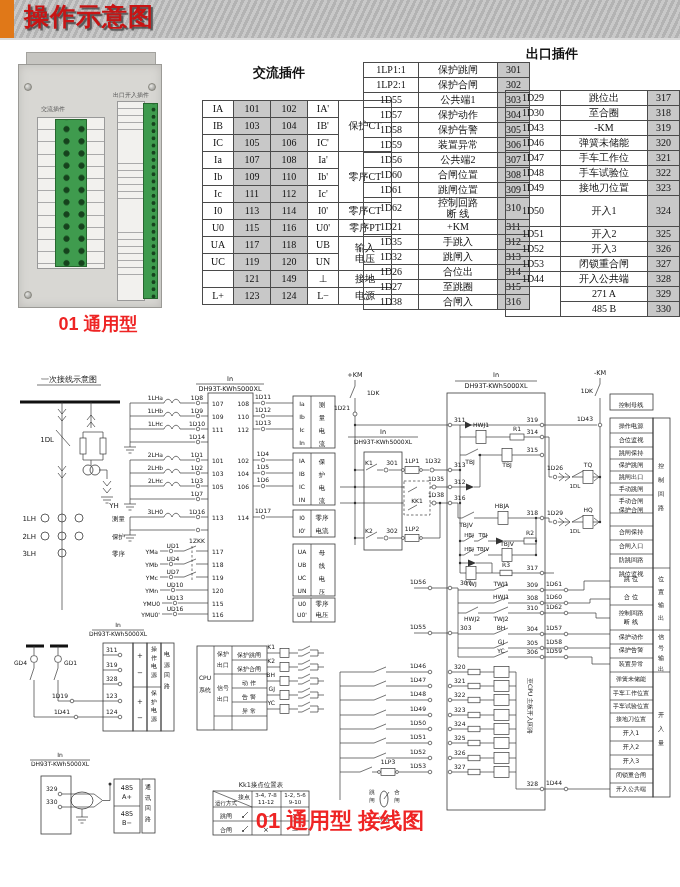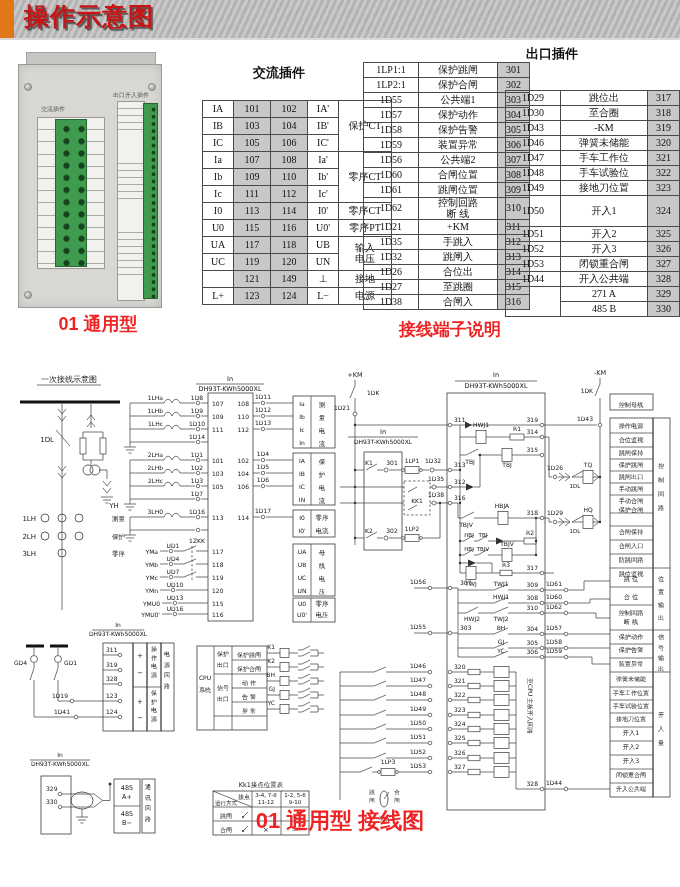--- a/index.html
+++ b/index.html
@@ -329,21 +329,20 @@
           <td class="c-term" rowspan="2"></td>
           <td class="c-desc">271 A</td>
           <td class="c-num">329</td>
         </tr>
         <tr>
           <td class="c-desc">485 B</td>
           <td class="c-num">330</td>
         </tr>
       </tbody>
     </table>
-  <div class="cap tables-cap">接线端子说明</div>
 
   <svg id="wiring-svg" width="680" height="492" viewBox="0 368 680 492" xmlns="http://www.w3.org/2000/svg">
 
     <path class="thick" d="M20,402 H120 M26,646 H44 M50,646 H68"></path>
     <line class="wire" x1="37" y1="385" x2="101" y2="385"></line>
 
     <path class="wire" d="
       M62,402 V610 M58,409 L62,414 L66,409 M58,416 L62,421 L66,416 M56,430 L70,446
       M58,466 L62,471 L66,466 M58,473 L62,478 L66,473
       M91,402 V428 M87,420 L91,415 L95,420 M87,427 L91,422 L95,427

